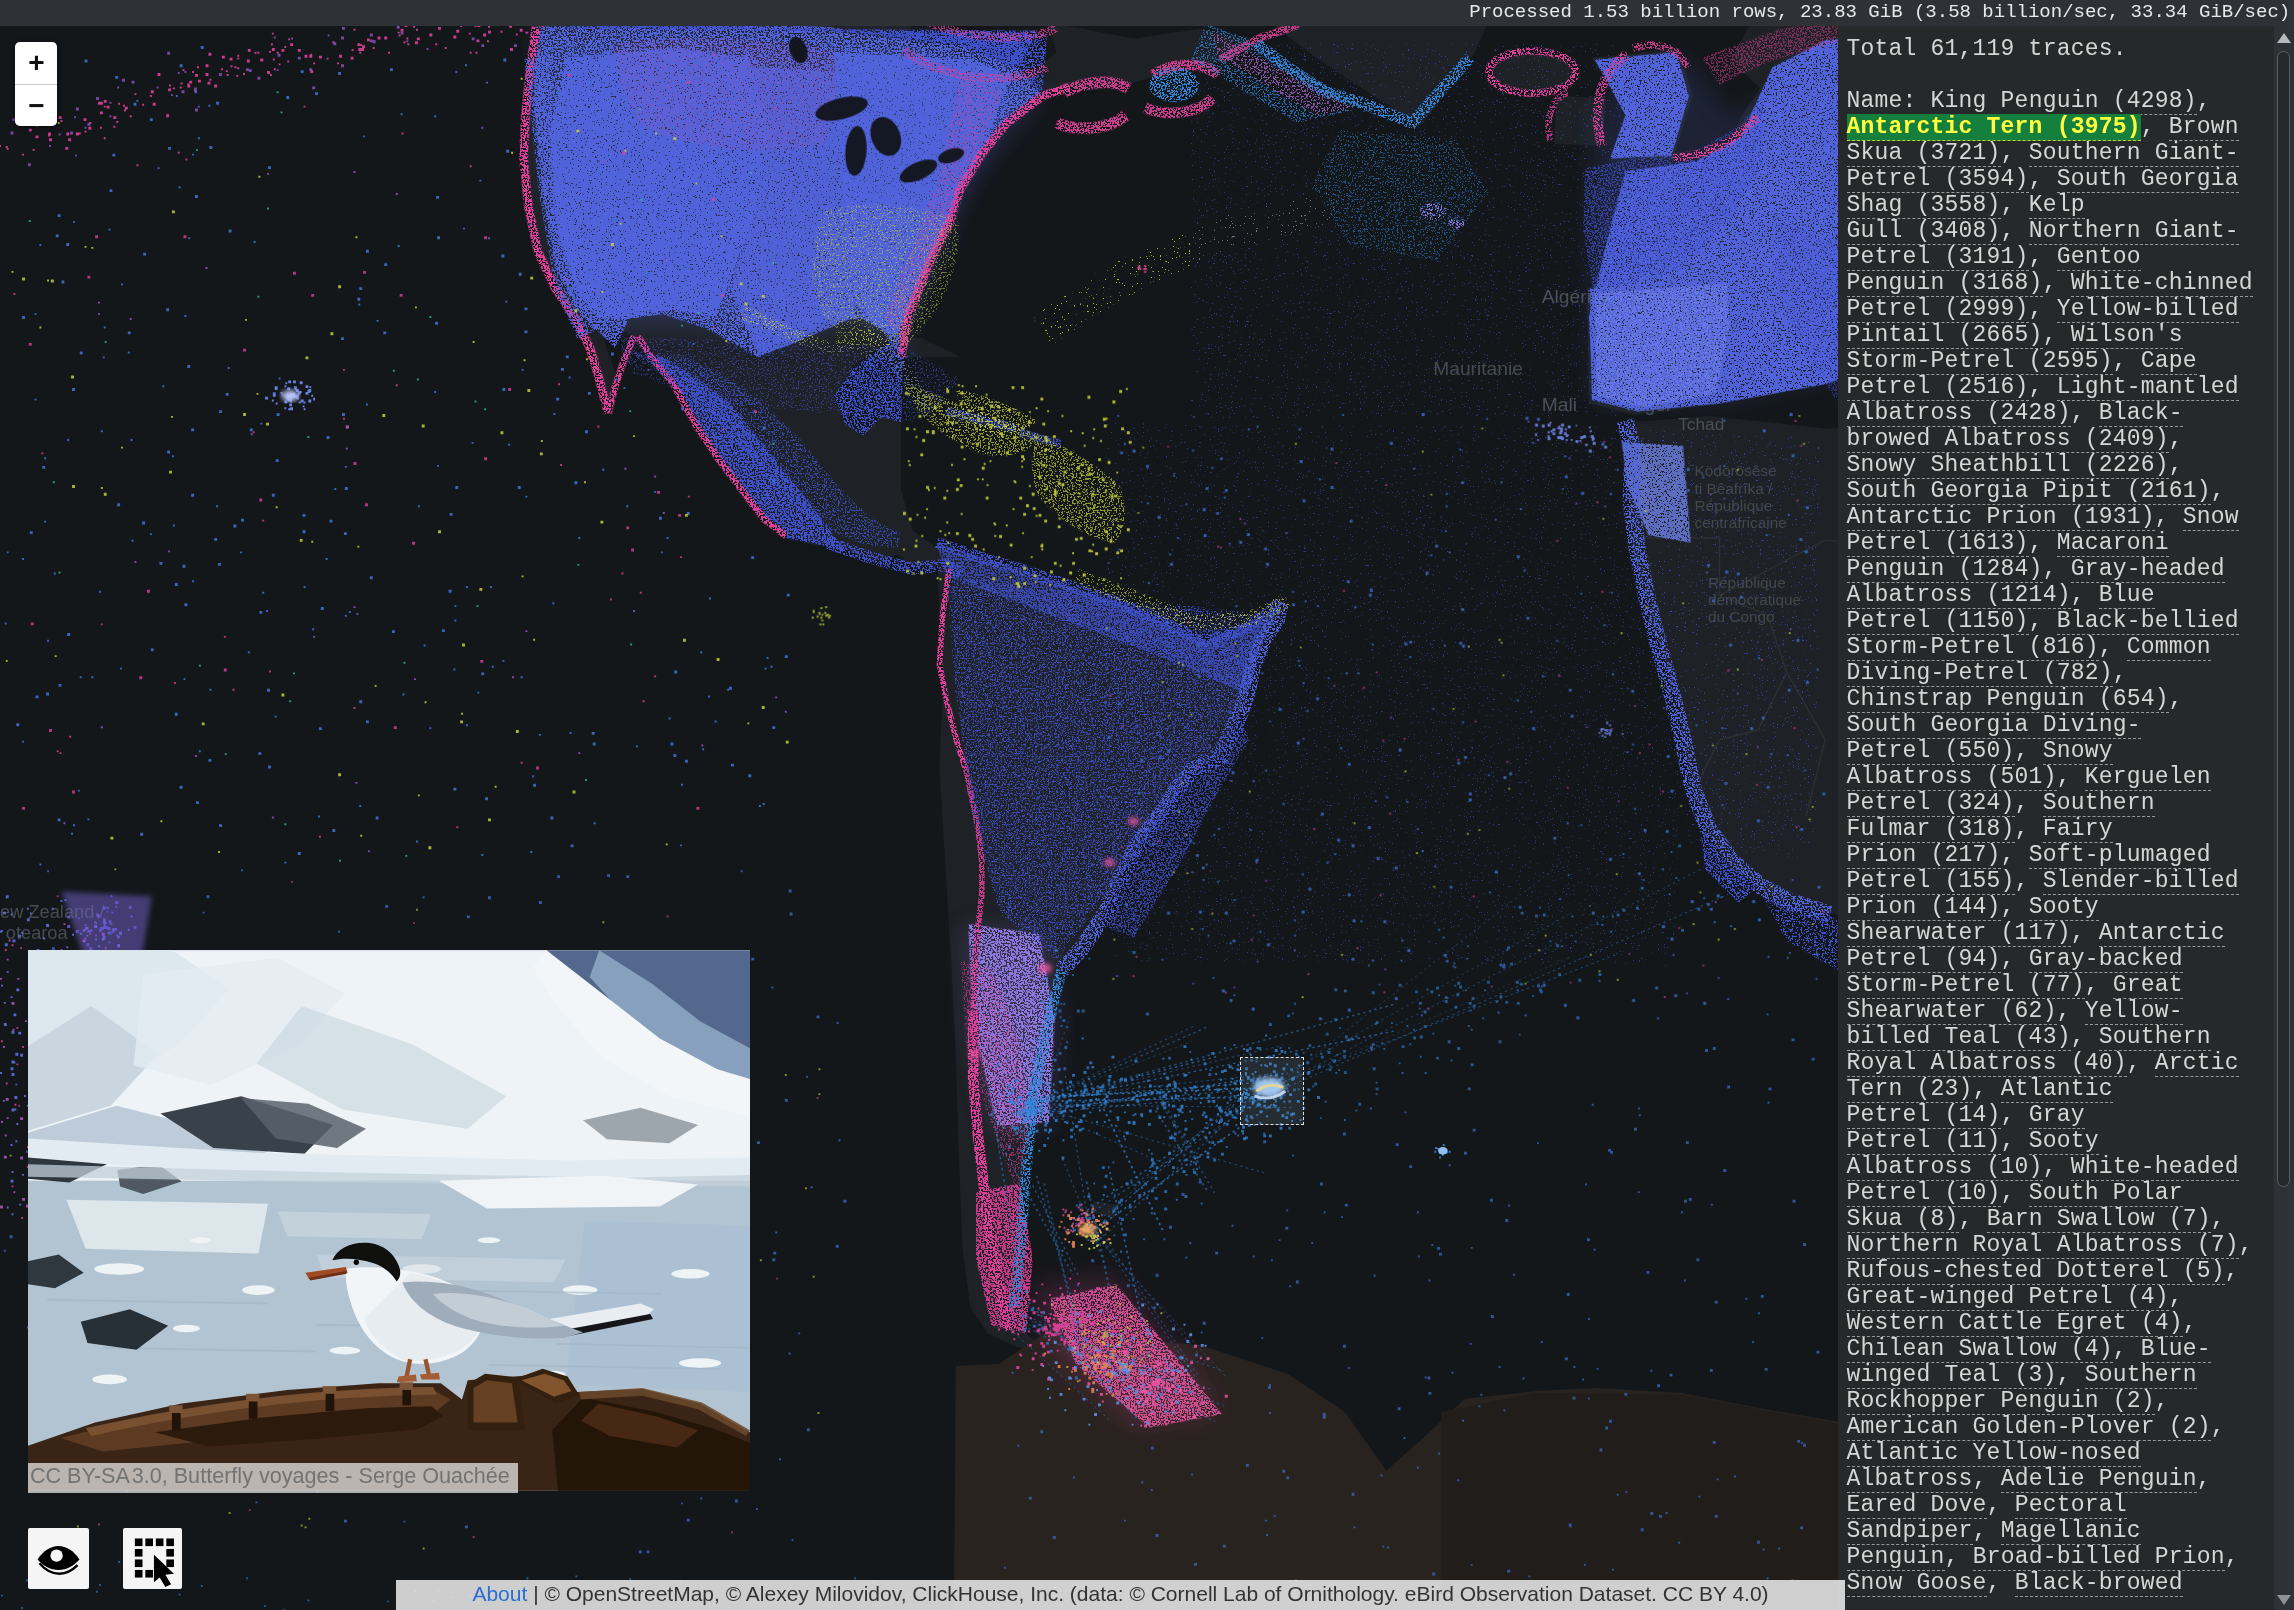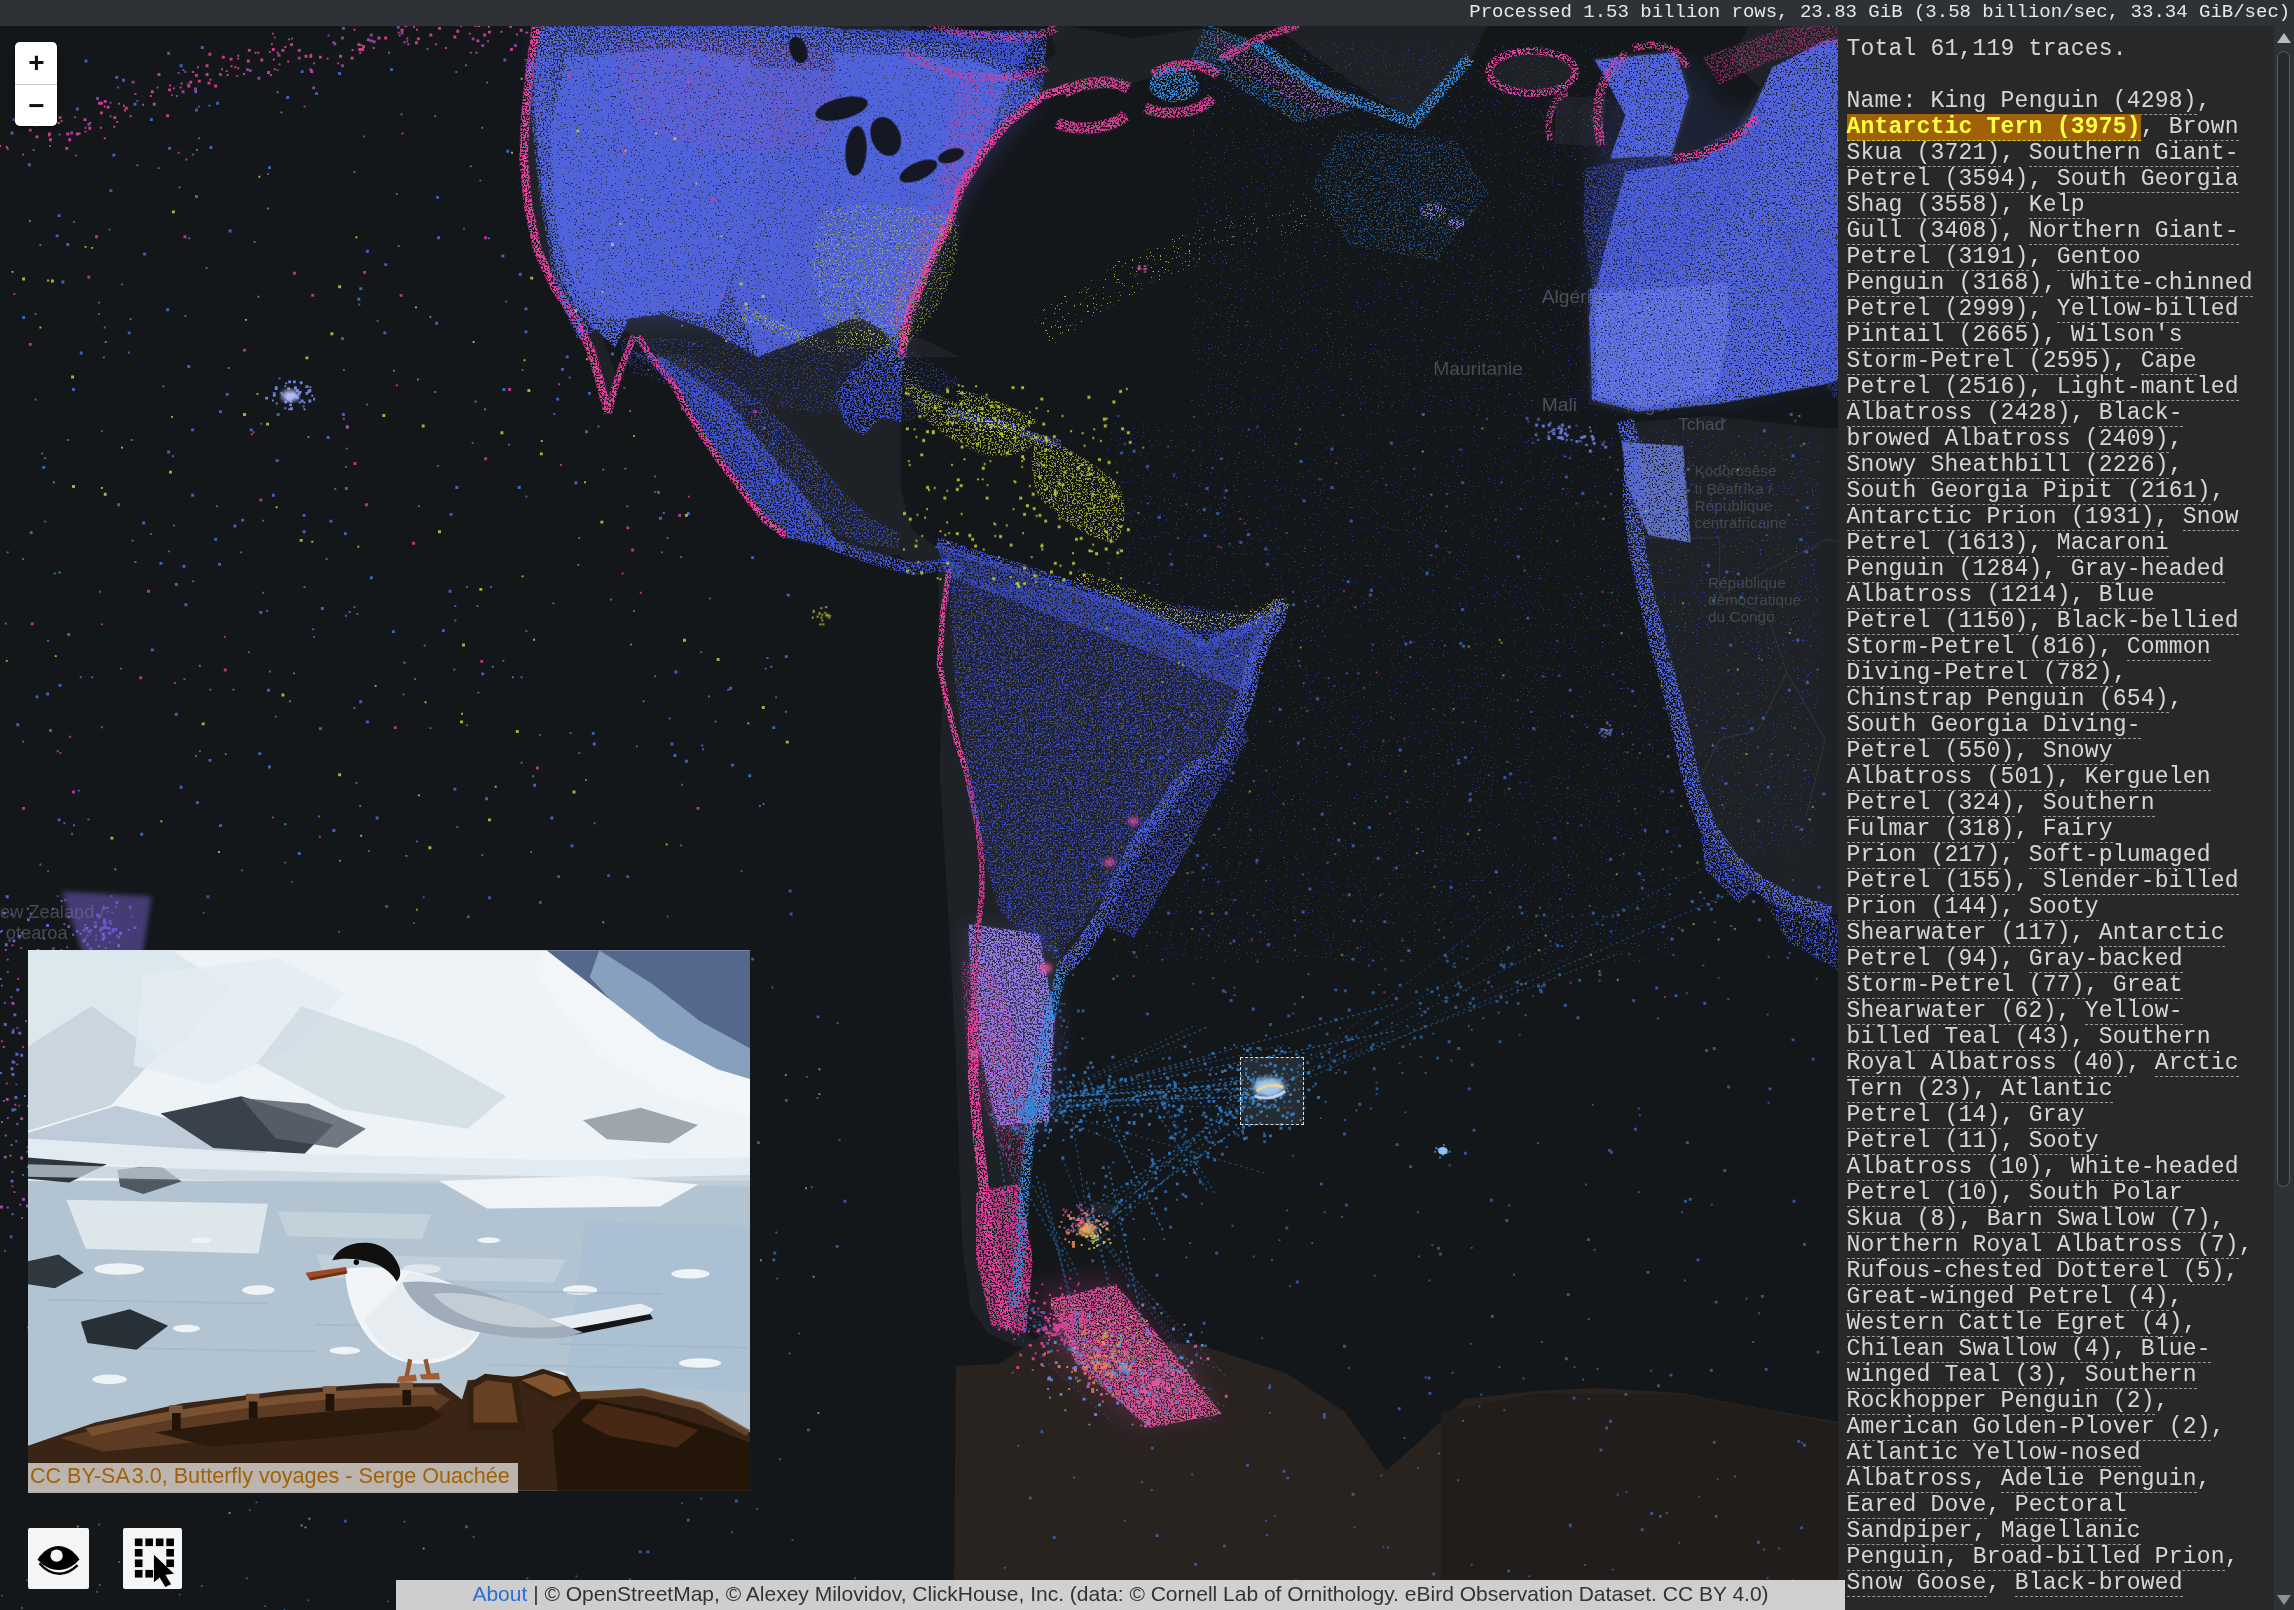--- a/index.html
+++ b/index.html
@@ -1,28 +1,28 @@
 <!DOCTYPE html>
 <html><head><meta charset="utf-8"><style>
 *{margin:0;padding:0;box-sizing:border-box}
 html,body{width:2294px;height:1610px;overflow:hidden;background:#14171a}
 #stage{position:relative;width:2294px;height:1610px;font-family:"Liberation Sans",sans-serif}
 #topbar{position:absolute;left:0;top:0;width:2294px;height:26px;background:#2e3236;z-index:30;font-family:"Liberation Mono",monospace;font-size:19px;color:#e6e8e9;text-align:right;line-height:25px;padding-right:3.8px}
 #panel{position:absolute;right:0;top:26px;width:456px;height:1584px;background:#26282a;z-index:20;font-family:"Liberation Mono",monospace;font-size:23px;letter-spacing:0.2px;color:#d6d6d4;line-height:26px;padding:9.6px 23px 0 8.6px;white-space:nowrap;overflow:hidden}
 #panel .u{border-bottom:1px dashed #9a9a9a}
-#panel .y{color:#ffff40;font-weight:bold;background:#a16207;border-bottom:1px dashed #cccc30}
+#panel .y{color:#ffff40;font-weight:bold;background:#15803d;border-bottom:1px dashed #cccc30}
 #total{margin-bottom:26px}
 #sbar{position:absolute;right:0;top:26px;width:20px;height:1584px;background:#2e3236;z-index:25}
 #sbar .thumb{position:absolute;left:2.9px;top:25px;width:13.4px;height:1136px;background:#26282a;border:1px solid #5a5e62;border-radius:6.7px}
 #sbar .up{position:absolute;left:2.9px;top:6.7px;width:0;height:0;border-left:7.2px solid transparent;border-right:7.2px solid transparent;border-bottom:10.6px solid #b7babd}
 #sbar .dn{position:absolute;left:2.9px;bottom:4.8px;width:0;height:0;border-left:7.2px solid transparent;border-right:7.2px solid transparent;border-top:10.6px solid #8e9296}
 #zoomctl{position:absolute;left:15.4px;top:42px;width:42px;background:#fff;border-radius:4.8px;z-index:30;box-shadow:0 1px 4.8px rgba(0,0,0,0.65)}
 #zoomctl .b{width:42px;height:42px;text-align:center;font-size:28px;font-weight:bold;color:#111;line-height:42px}
 #zoomctl .b+.b{border-top:1px solid #ccc}
-#caption{position:absolute;left:28px;top:1463px;z-index:16;background:rgba(255,255,255,0.66);color:#a16207;font-size:21.6px;padding:0 7.7px 3.8px 1.9px;line-height:26px}
+#caption{position:absolute;left:28px;top:1463px;z-index:16;background:rgba(255,255,255,0.66);color:#737373;font-size:21.6px;padding:0 7.7px 3.8px 1.9px;line-height:26px}
 .sqbtn{position:absolute;width:61px;height:61px;background:#f5f5f5;z-index:30;border-radius:1.9px}
 #bottombar{position:absolute;left:396px;top:1580px;width:1449px;height:30px;background:rgba(232,232,232,0.88);z-index:28;font-size:21px;color:#333;text-align:center;line-height:28px;white-space:nowrap}
 #bottombar a{color:#2b6fd4}
 #selbox{position:absolute;left:1240px;top:1057px;width:64px;height:68px;border:1.9px dashed rgba(255,255,255,0.85);background:rgba(160,190,220,0.13);z-index:18}
 </style></head>
 <body>
 <div id="stage">
 <svg width="2294" height="1610" viewBox="0 0 2388 1676" style="position:absolute;left:0;top:0">
       <defs>
         <filter id="sp85" color-interpolation-filters="sRGB" x="-2%" y="-2%" width="104%" height="104%">

